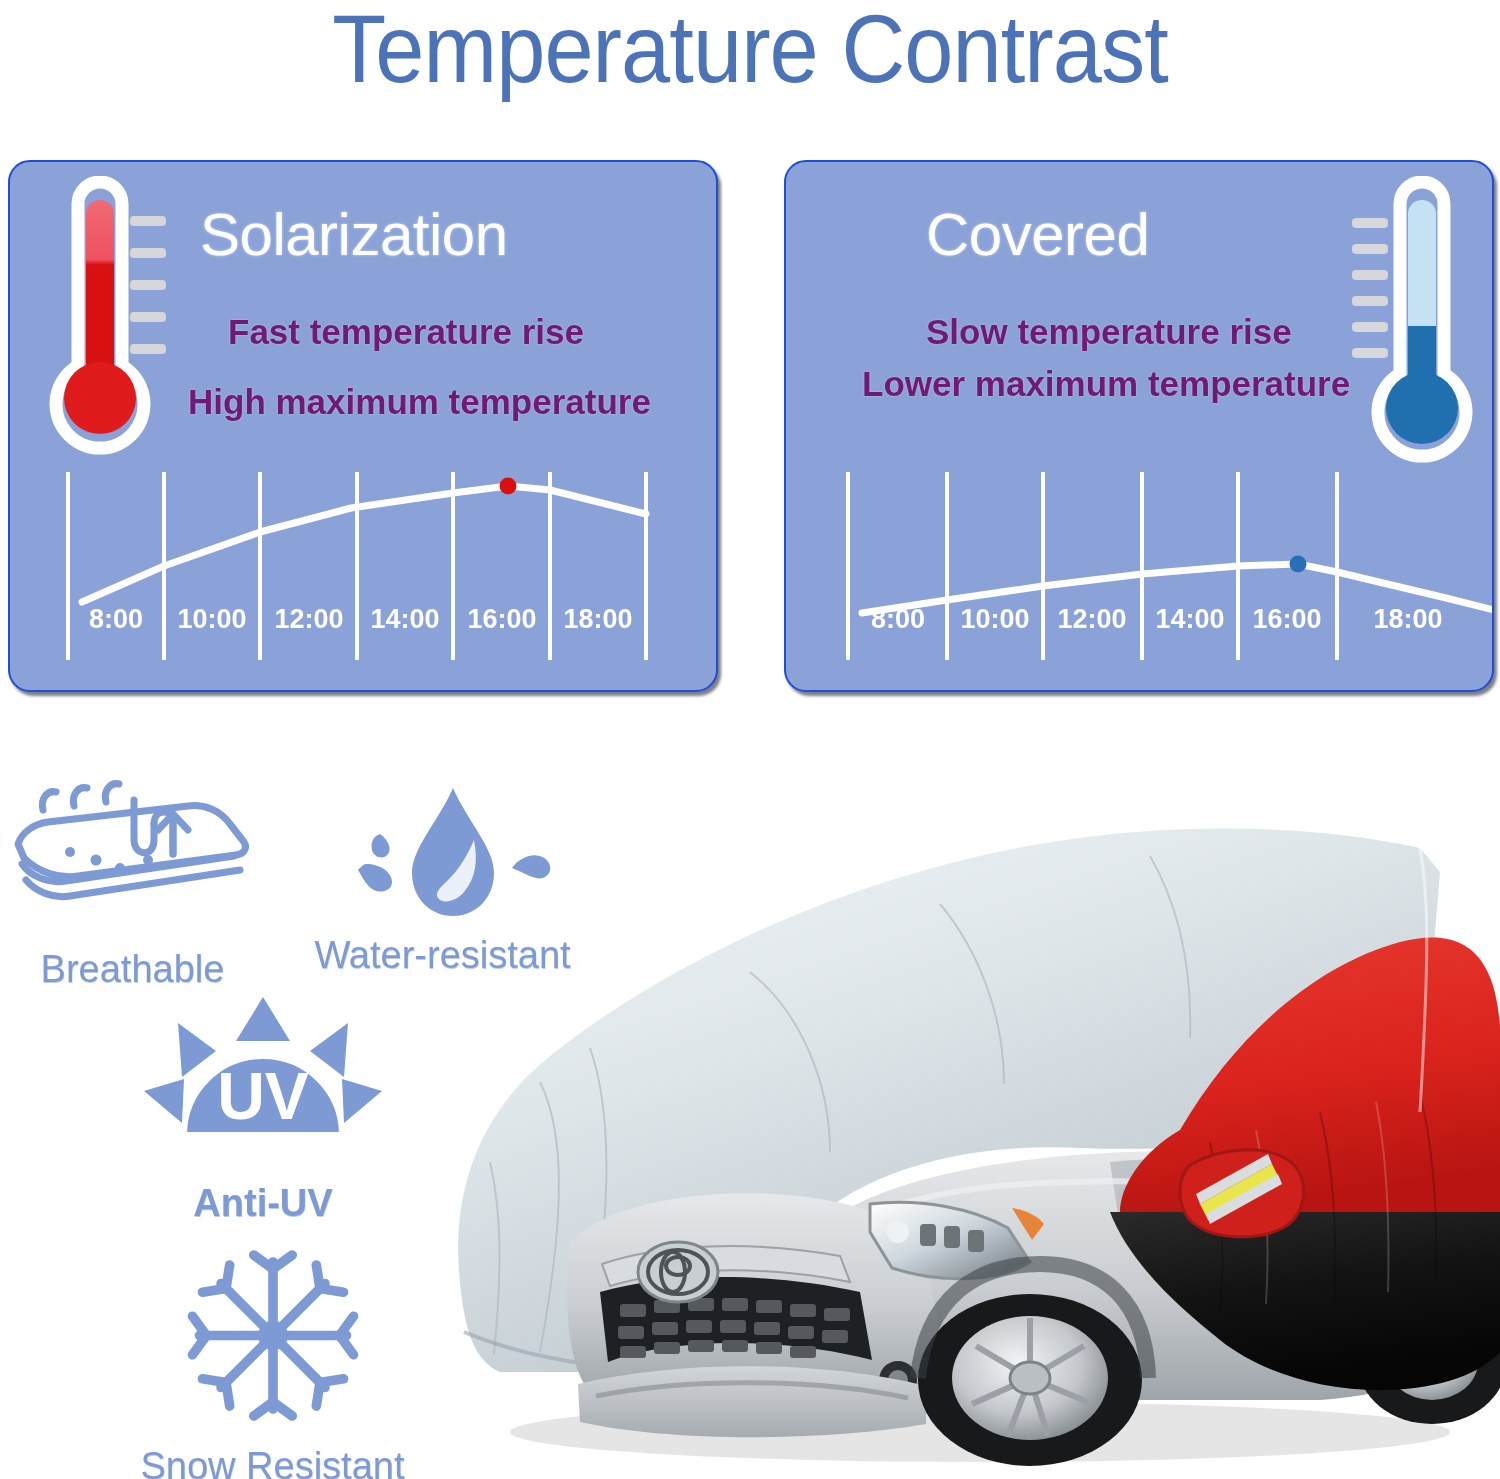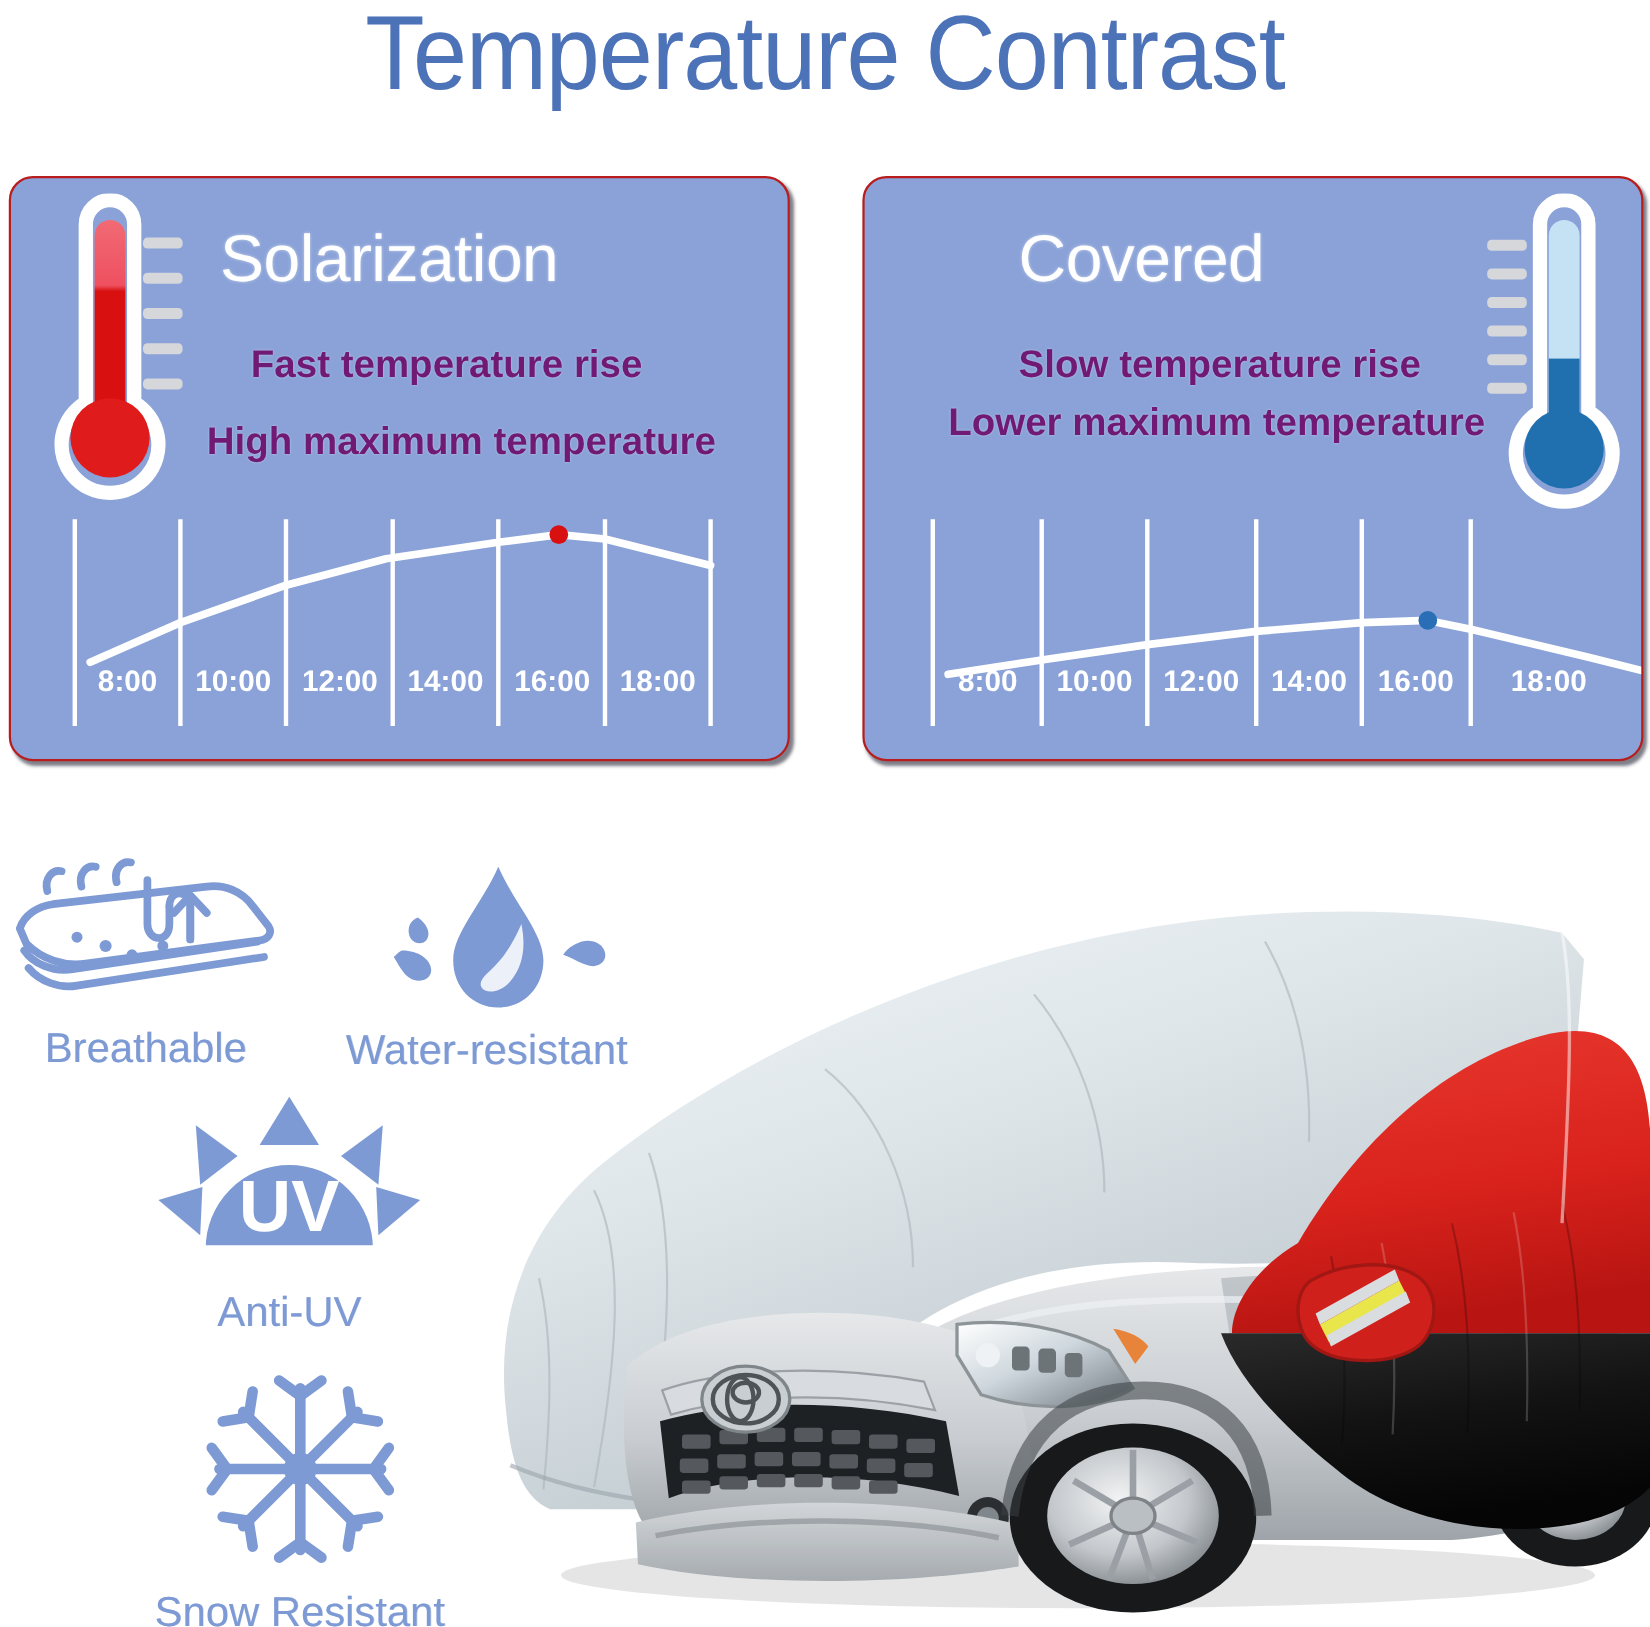--- a/index.html
+++ b/index.html
@@ -22,21 +22,21 @@
     color: #4c72b8;
     transform: scaleX(0.92);
     transform-origin: 50% 0;
     white-space: nowrap;
   }
 
   
   .panel {
     position: absolute;
     background: #8aa2d8;
-    border: 2px solid #b91c1c;
+    border: 2px solid #1d4ed8;
     border-radius: 22px;
     box-shadow: 3px 4px 3px rgba(20,20,40,0.55);
     overflow: hidden;
   }
   #panel-solarization { left: 8px;  top: 160px; width: 710px; height: 532px; }
   #panel-covered      { left: 784px; top: 160px; width: 710px; height: 532px; }
 
   .panel-heading {
     position: absolute; top: 38px;
     font-size: 60px; font-weight: 400; color: #ffffff;
@@ -70,23 +70,23 @@
   .feature-label {
     font-size: 38px; font-weight: 400; color: #7d9ad4;
     white-space: nowrap; letter-spacing: 0px;
     text-shadow: 0.5px 0.5px 0 rgba(125,154,212,0.5);
   }
   #feature-breathable      { left: 0px;   top: 780px; width: 265px; }
   #feature-water           { left: 290px; top: 780px; width: 305px; }
   #feature-uv              { left: 128px; top: 995px; width: 270px; }
   #feature-snow            { left: 130px; top: 1248px; width: 285px; }
   .feature-icon { display: block; margin: 0 auto; }
-  #feature-breathable .feature-label { margin-top: 2px; }
+  #feature-breathable .feature-label { margin-top: 18px; }
   #feature-water .feature-label { margin-top: 4px; }
-  #feature-uv .feature-label { margin-top: 2px; }
+  #feature-uv .feature-label { margin-top: 12px; font-weight: bold; }
   #feature-snow .feature-label { margin-top: 22px; }
 
   
   #car-photo { position: absolute; left: 420px; top: 812px; width: 1080px; height: 660px; }
 </style>
 </head>
 <body>
 
 <div id="stage">
 

